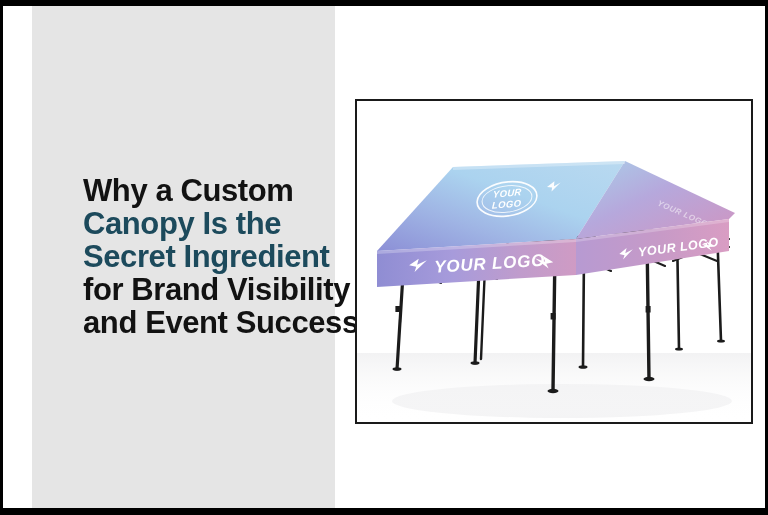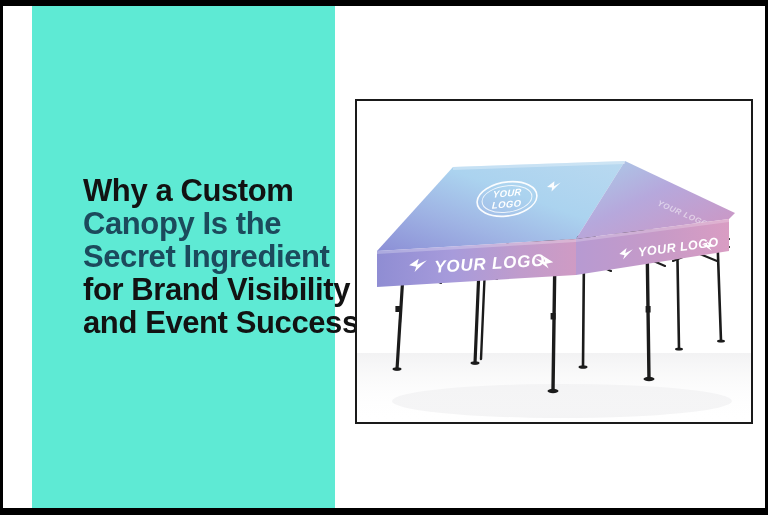--- a/index.html
+++ b/index.html
@@ -28,21 +28,21 @@
     overflow: hidden;
   }
 
   
   .purple-panel {
     position: absolute;
     left: 29px;
     top: 0px;
     width: 303px;
     height: 502px;
-    background: #5eead4;
+    background: #e5e5e5;
     text-decoration: underline;
   }
 
   
   .headline {
     position: absolute;
     left: 51px;
     top: 168px;
     width: 278px;
     font-family: "Liberation Sans", sans-serif;

